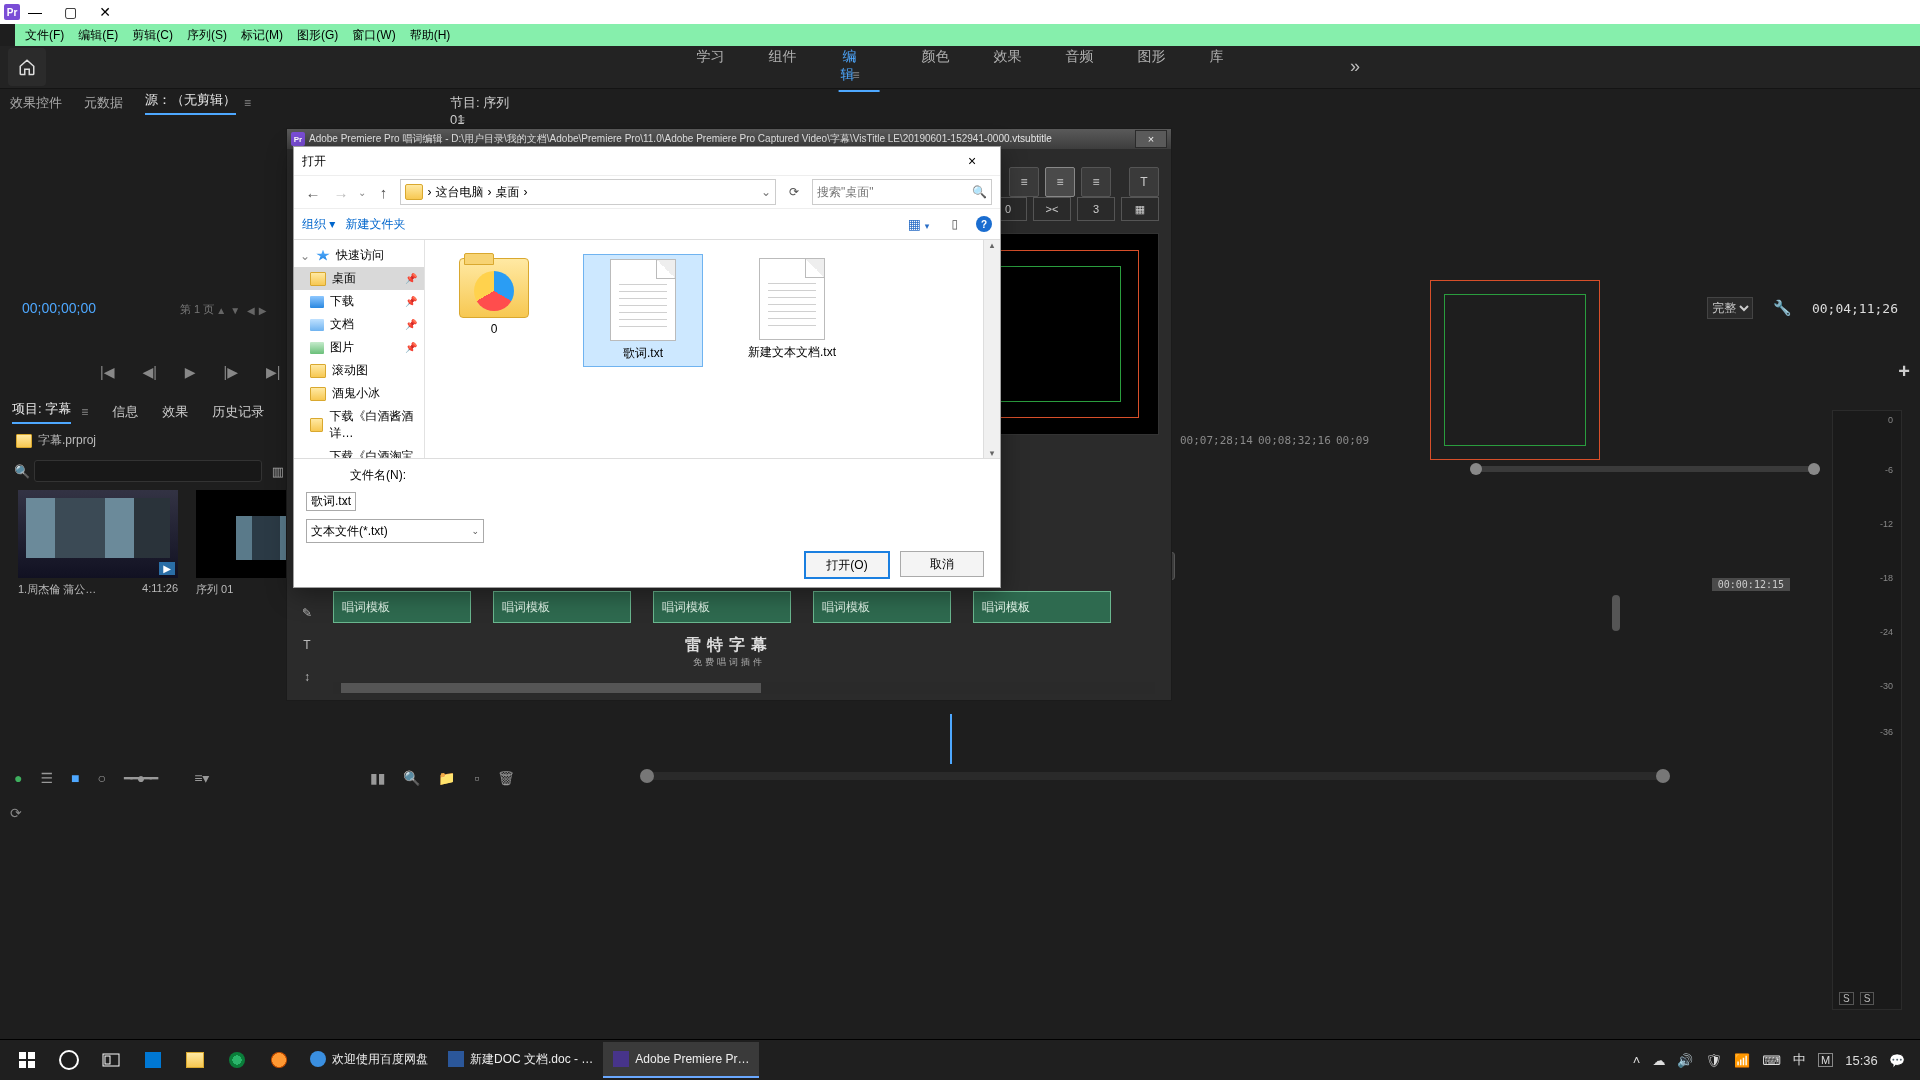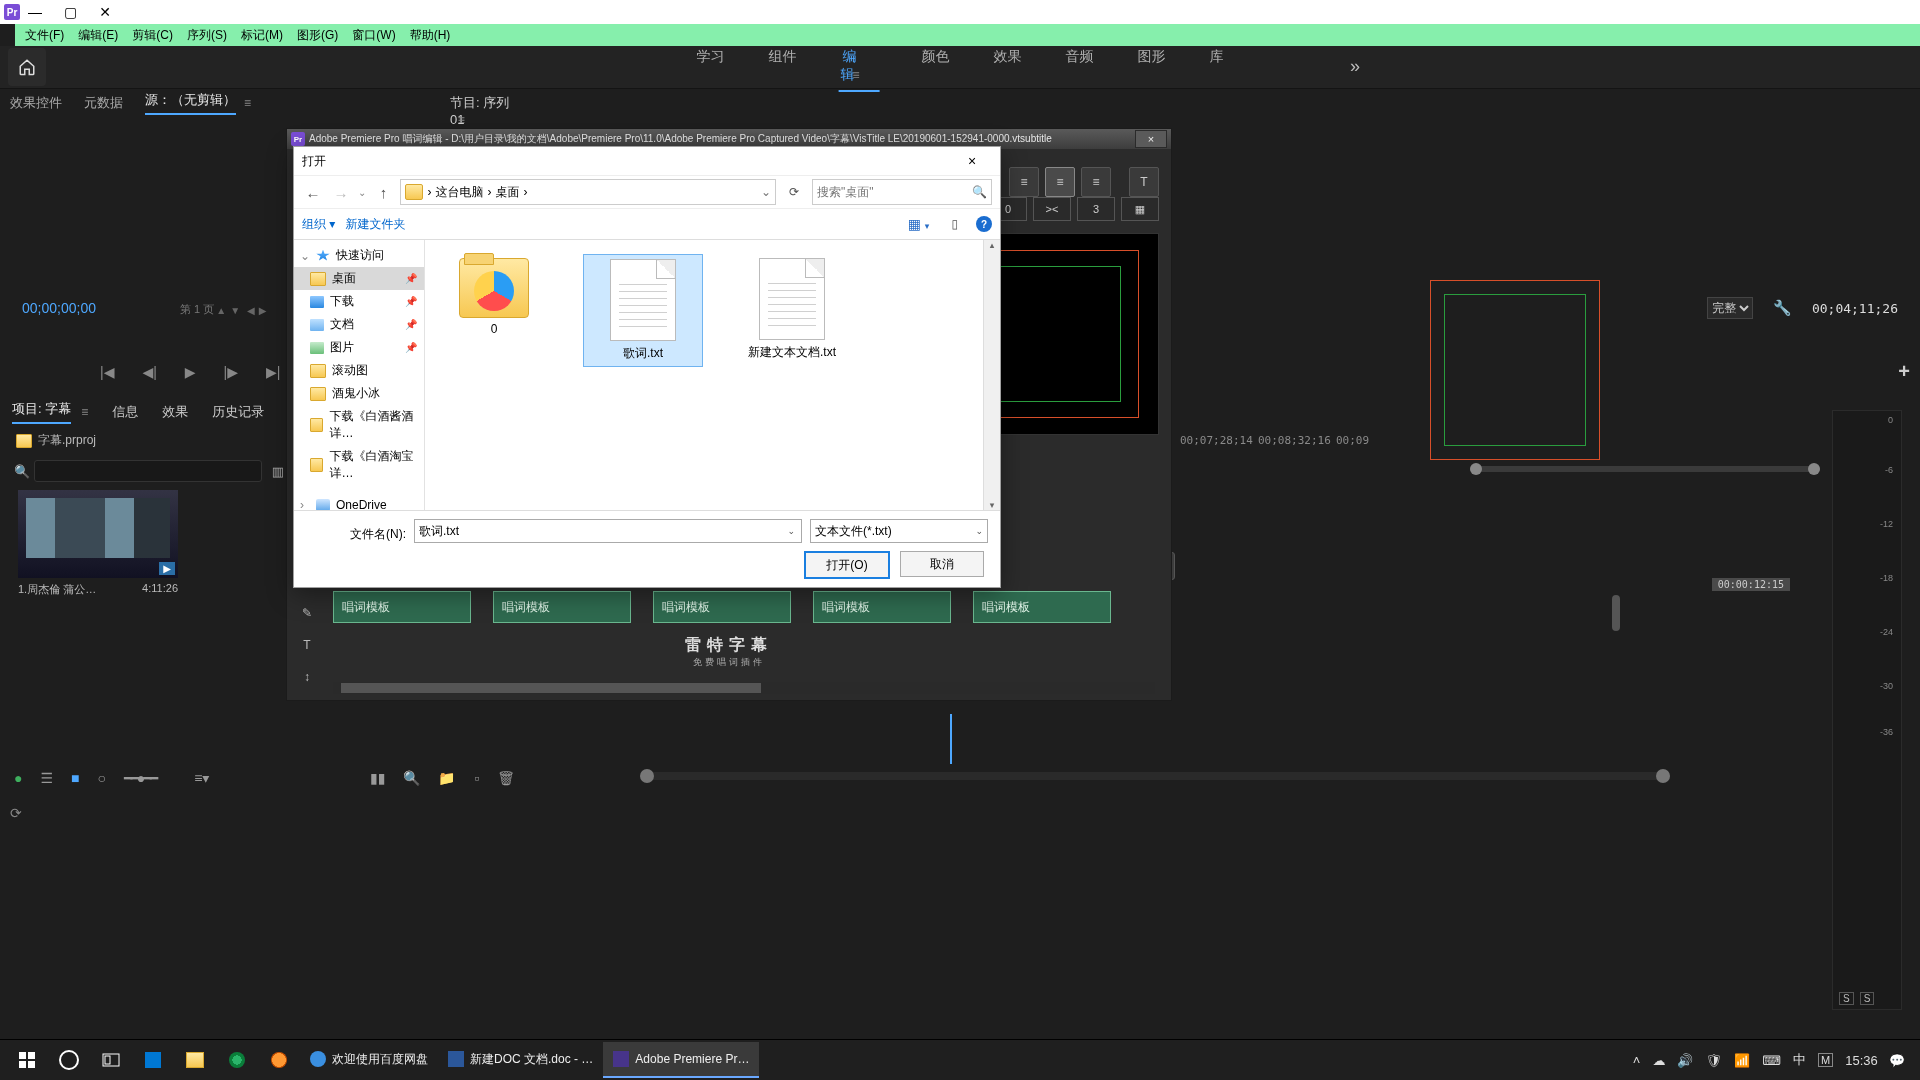--- a/index.html
+++ b/index.html
@@ -338,21 +338,21 @@
   }
   .fd-item .file-page .lines {
     position:absolute; top:24px; left:8px; right:8px; bottom:8px;
     background:repeating-linear-gradient(180deg,#d0d0d0 0 1px,transparent 1px 7px);
   }
   .fd-item .label { font-size:12px; text-align:center; }
 
   .fd-footer {
     border-top:1px solid #ddd; padding:8px 12px; display:flex; flex-direction:column; gap:8px;
   }
-  .fd-footer-row { display:flex; align-items:flex-end; gap:8px; }
+  .fd-footer-row { display:flex; align-items:flex-start; gap:8px;flex-direction:column; }
   .fd-footer-row .lbl { width:100px; text-align:right; }
   .fd-footer-row .combo {
     border:1px solid #aaa; height:22px; padding:0 4px; display:flex; align-items:center;
     background:#fff; position:relative;
   }
   .fd-footer-row .combo .car { position:absolute; right:4px; color:#555; font-size:9px; }
   .fd-footer-row .combo.name { flex:1; }
   .fd-footer-row .combo.name .car { right:6px; }
   .fd-footer-row .combo.type { width:168px; }
   .fd-buttons { display:flex; justify-content:flex-end; gap:10px; padding-right:4px;}
@@ -565,20 +565,30 @@
 
 <div class="media-items">
   <div class="media-item">
     <div class="media-thumb">
       <div style="position:absolute;inset:8px 8px 20px 8px;background:linear-gradient(90deg,#6b8a9a 0 20%,#3b4a55 20% 55%,#6b8a9a 55% 75%,#2a333a 75%);"></div>
       <div class="dur-badge">▶</div>
     </div>
     <div class="media-meta">
       <span>1.周杰倫 蒲公…</span>
       <span>4:11:26</span>
+    </div>
+  </div>
+  <div class="media-item">
+    <div class="media-thumb" style="background:#000;">
+      <div style="position:absolute;top:26px;left:40px;width:80px;height:44px;background:linear-gradient(90deg,#5a7a8a 0 20%,#2b3a45 20% 55%,#5a7a8a 55%);"></div>
+      <div class="dur-badge" style="background:#2a6ea6;">≡</div>
+    </div>
+    <div class="media-meta">
+      <span>序列 01</span>
+      <span>4;11;26</span>
     </div>
   </div>
 </div>
 
 <div class="bottom-tool-row">
   <span class="blue" style="color:#3eaf5e;">●</span>
   <span>☰</span>
   <span class="blue">■</span>
   <span>○</span>
   <span style="letter-spacing:-2px;">━━●━━</span>

